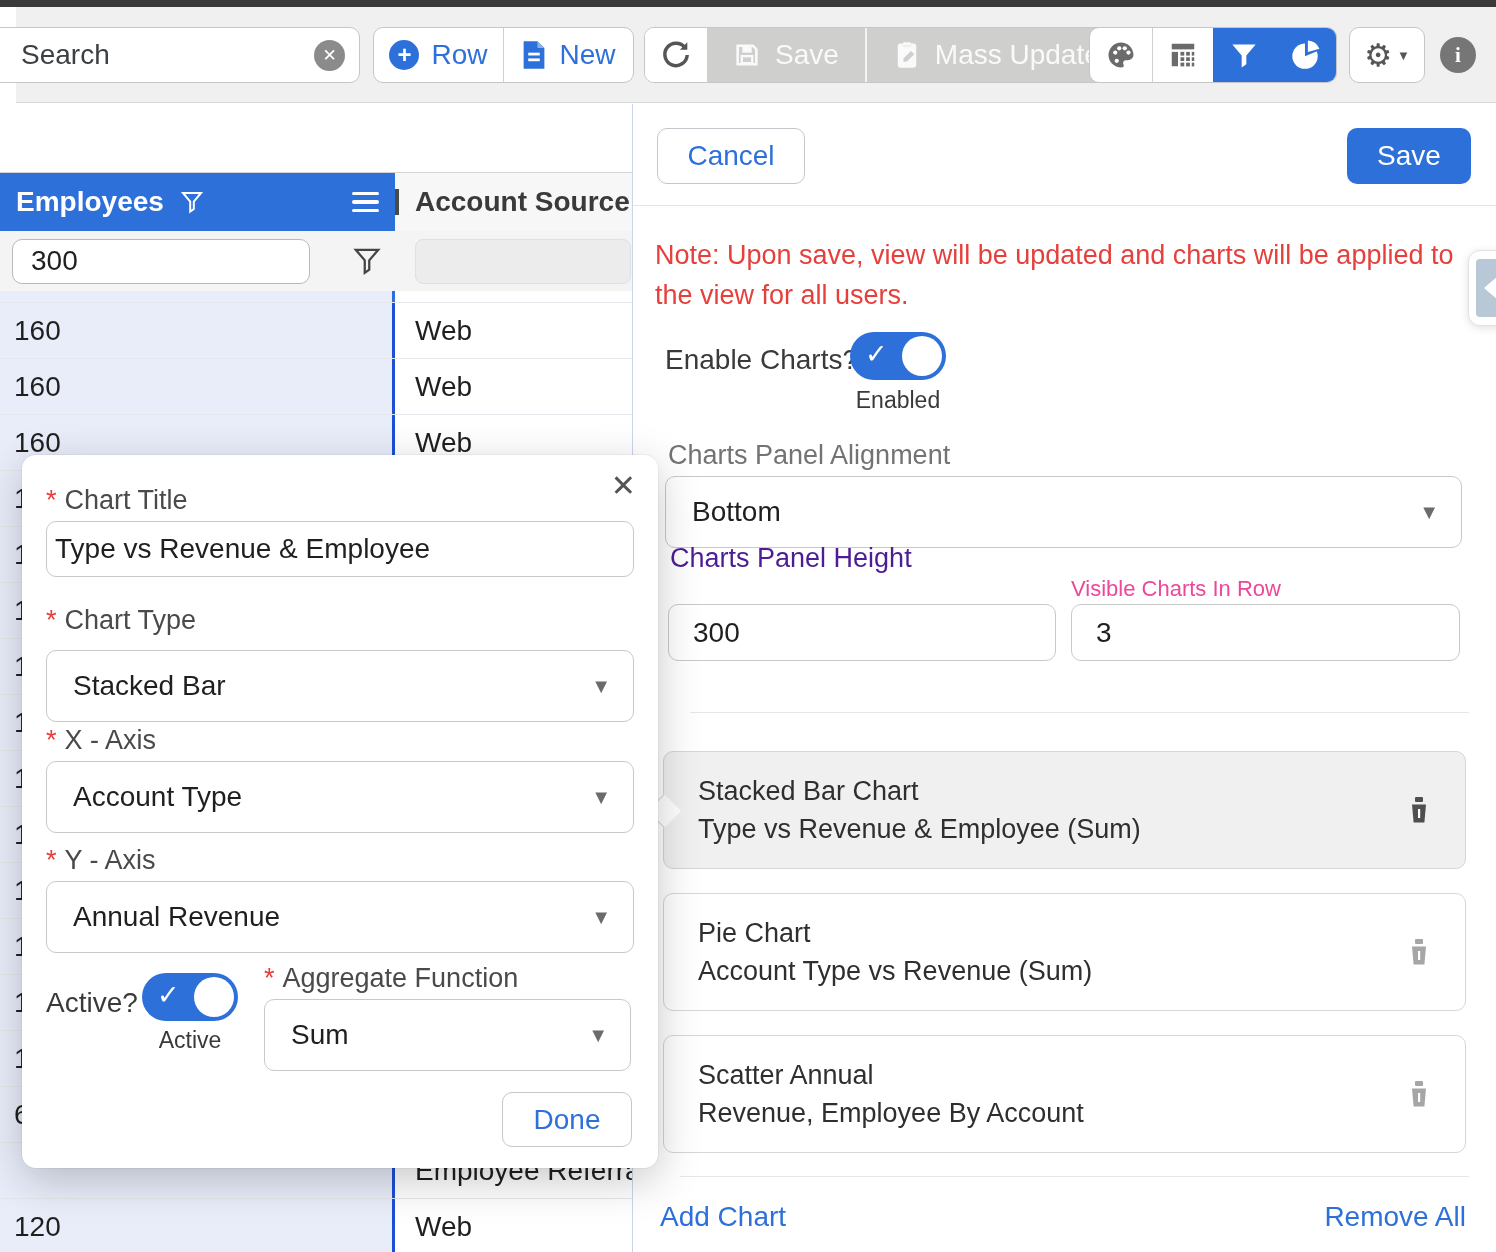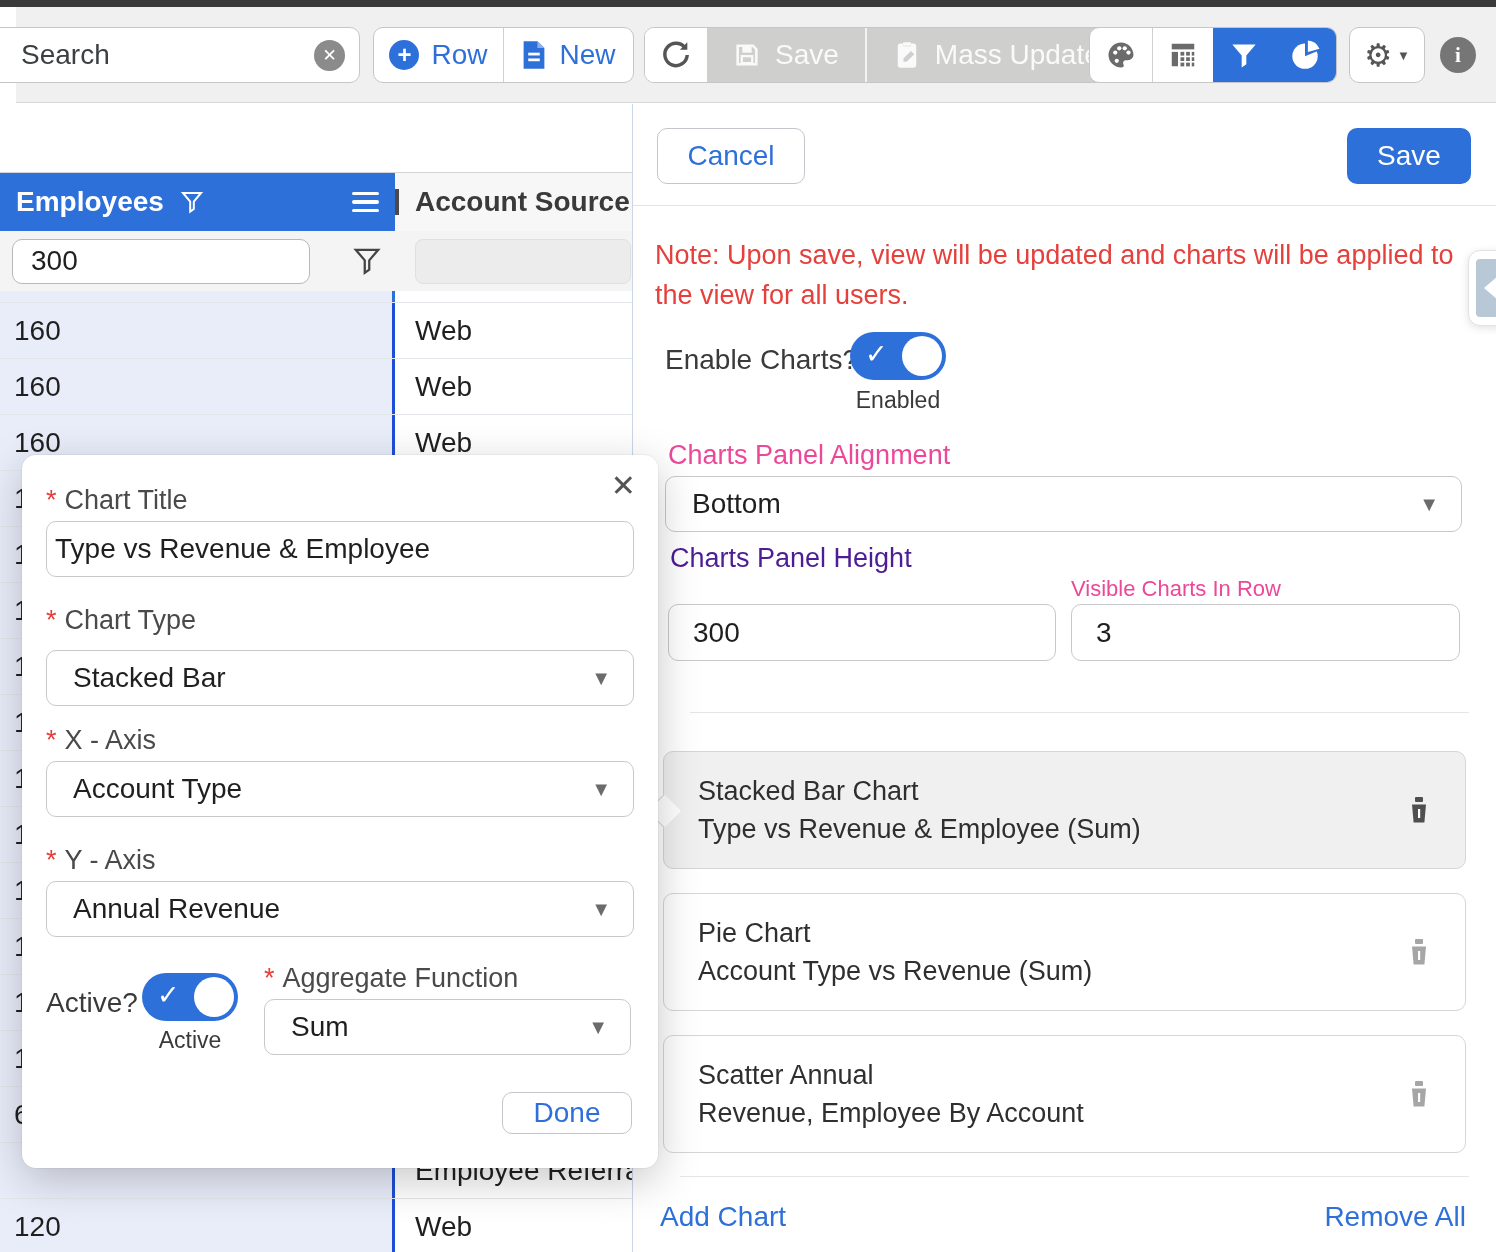--- a/index.html
+++ b/index.html
@@ -61,22 +61,22 @@
   .note { position:absolute; left:22px; top:131px; width:818px; font-size:27px; line-height:40px; color:#e5403c; }
   .collapse-handle { position:absolute; left:835px; top:146px; width:46px; height:76px; background:#fff; border:1px solid #e2e2e2; border-radius:12px; box-shadow:0 2px 8px rgba(0,0,0,.12); display:flex; align-items:center; }
   .collapse-inner { margin-left:7px; width:32px; height:58px; background:#b9c8d6; border-radius:4px; display:flex; align-items:center; justify-content:center; }
   .tri-left { width:0; height:0; border-right:13px solid #fff; border-top:11px solid transparent; border-bottom:11px solid transparent; margin-right:3px; }
   .toggle { position:relative; width:96px; height:48px; border-radius:24px; background:#2e70d9; }
   .toggle .knob { position:absolute; right:4px; top:4px; width:40px; height:40px; border-radius:50%; background:#fff; }
   .toggle .check { position:absolute; left:15px; top:6px; color:#fff; font-size:27px; font-weight:bold; }
   .enable-label { position:absolute; left:32px; top:240px; font-size:28px; color:#3a3a3a; }
   .enable-toggle { position:absolute; left:217px; top:228px; }
   .enable-caption { position:absolute; left:217px; top:283px; width:96px; text-align:center; font-size:23px; color:#3a3a3a; }
-  .align-label { position:absolute; left:35px; top:336px; font-size:27px; color:#ec4899; }
-  .select { border:1.5px solid #c9c9c9; border-radius:10px; background:#fff; display:flex; align-items:center; position:absolute; height:56px; }
+  .align-label { position:absolute; left:35px; top:336px; font-size:27px; color:#737373; }
+  .select { border:1.5px solid #c9c9c9; border-radius:10px; background:#fff; display:flex; align-items:center; position:absolute; height:72px; }
   .select .sel-text { margin-left:26px; font-size:28px; color:#1f1f1f; }
   .select .caret { position:absolute; right:22px; font-size:20px; color:#6b6b6b; }
   .align-select { left:32px; top:372px; width:797px; }
   .height-label { position:absolute; left:37px; top:439px; font-size:27px; color:#4c1d95; }
   .visible-label { position:absolute; left:438px; top:464px; font-size:22px; color:#ec4899;margin-top:8px; }
   .field { position:absolute; top:500px; height:57px; border:1.5px solid #c9c9c9; border-radius:10px; background:#fff; display:flex; align-items:center; font-size:28px; color:#1f1f1f; }
   .field span { margin-left:24px; }
   .height-field { left:35px; width:388px; }
   .visible-field { left:438px; width:389px; }
   .pdiv2 { position:absolute; left:57px; top:608px; width:779px; height:1px; background:#e6e6e6; }
@@ -103,21 +103,21 @@
   .m-select { left:24px; width:588px; }
   .lbl-title { left:24px; top:30px; }   .inp-title { top:66px; }
   .lbl-type  { left:24px; top:150px; }  .sel-type  { top:195px; }
   .lbl-x     { left:24px; top:270px; }  .sel-x     { top:306px; }
   .lbl-y     { left:24px; top:390px; }  .sel-y     { top:426px; }
   .lbl-active { left:24px; top:532px; font-size:28px; color:#3a3a3a; }
   .active-toggle { position:absolute; left:120px; top:518px; }
   .active-caption { position:absolute; left:120px; top:572px; width:96px; text-align:center; font-size:23px; color:#3a3a3a; }
   .lbl-agg { left:242px; top:508px; }
   .sel-agg { left:242px; top:544px; width:367px; }
-  .done-btn { position:absolute; right:26px; top:637px; width:130px; height:42px; background:#fff; border:1.5px solid #c3c7cc; color:#2e70d9; }
+  .done-btn { position:absolute; right:26px; top:637px; width:130px; height:55px; background:#fff; border:1.5px solid #c3c7cc; color:#2e70d9; }
   svg { display:block; }
 </style>
 </head>
 <body>
 
 <div class="screen">
 
   <div class="top-strip"></div>
 
   <div class="toolbar">

